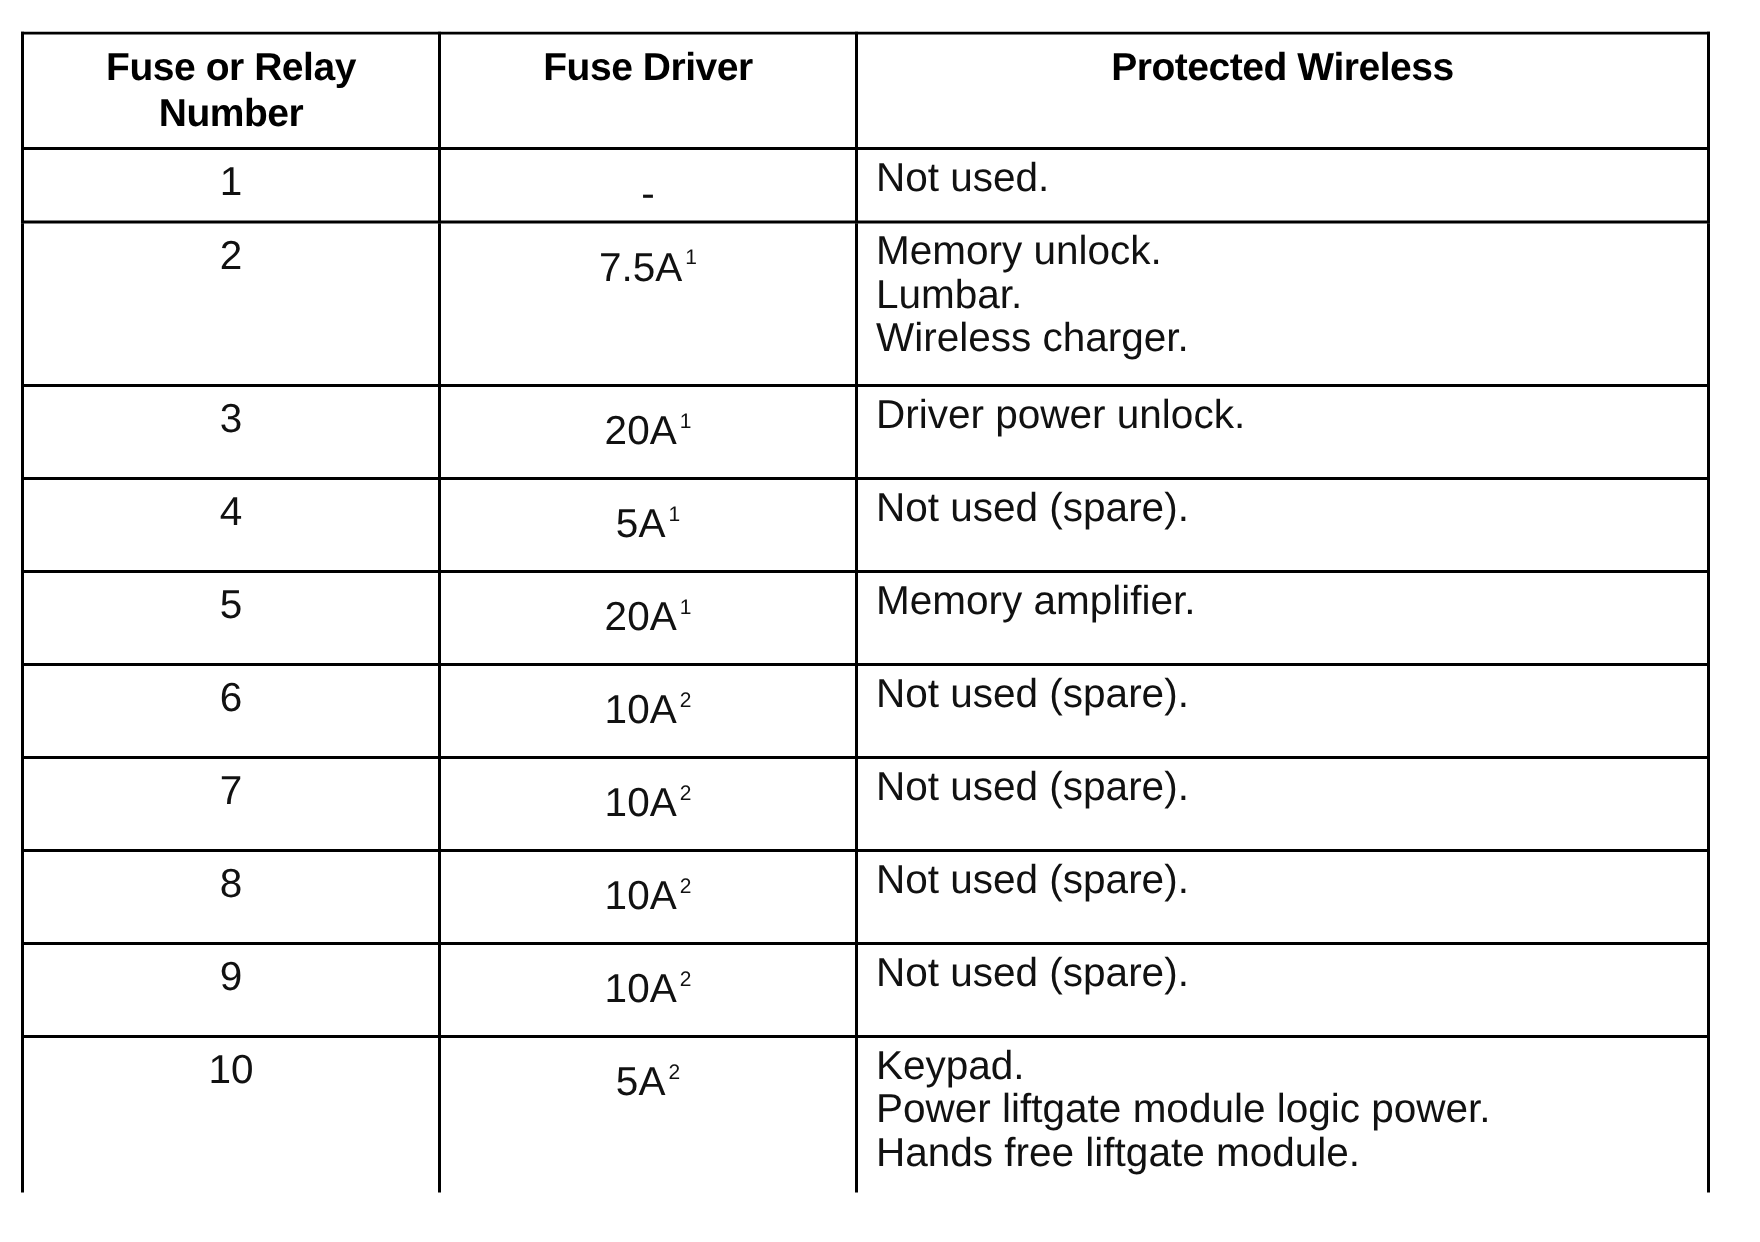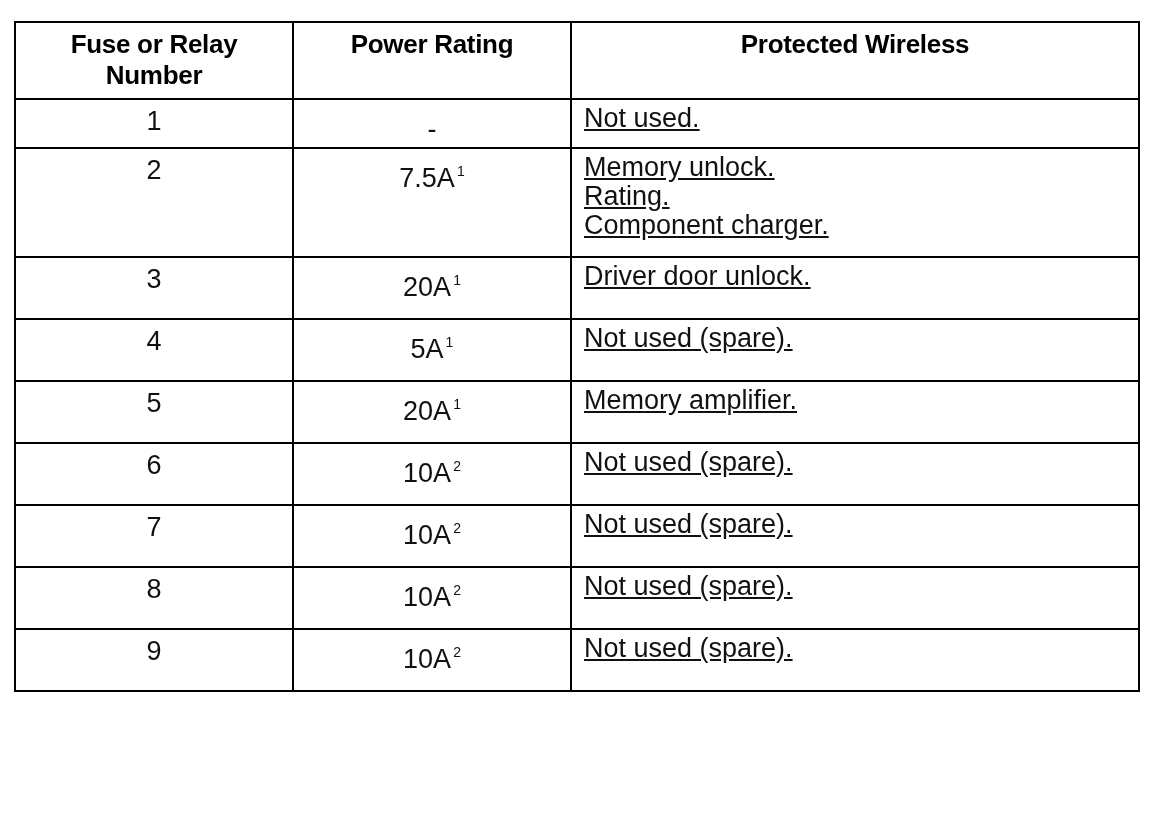--- a/index.html
+++ b/index.html
@@ -61,63 +61,62 @@
     font-size: 14px;
     vertical-align: baseline;
     position: relative;
     top: -11px;
     margin-left: 2px;
     line-height: 0;
   }
   .comp-cell {
     padding: 4px 10px 6px 12px;
     line-height: 29px;
-    text-decoration: underline;
   }
   .comp-line { white-space: nowrap; }
 </style>
 </head>
 <body>
 
 <div class="table-clip">
   <table class="fuse-table">
     <colgroup>
       <col style="width:278px">
       <col style="width:278px">
       <col style="width:568px">
     </colgroup>
     <thead>
       <tr>
         <th>Fuse or Relay Number</th>
-        <th>Power Rating</th>
+        <th>Fuse Driver</th>
         <th>Protected Wireless</th>
       </tr>
     </thead>
     <tbody id="fuse-rows">
         <tr>
           <td class="num-cell">1</td>
           <td class="rating-cell"><span>-</span></td>
           <td class="comp-cell">
             <div class="comp-line">Not used.</div>
           </td>
         </tr>
         <tr>
           <td class="num-cell">2</td>
           <td class="rating-cell"><span>7.5A</span><sup class="rating-sup">1</sup></td>
           <td class="comp-cell">
             <div class="comp-line">Memory unlock.</div>
-            <div class="comp-line">Rating.</div>
-            <div class="comp-line">Component charger.</div>
+            <div class="comp-line">Lumbar.</div>
+            <div class="comp-line">Wireless charger.</div>
           </td>
         </tr>
         <tr>
           <td class="num-cell">3</td>
           <td class="rating-cell"><span>20A</span><sup class="rating-sup">1</sup></td>
           <td class="comp-cell">
-            <div class="comp-line">Driver door unlock.</div>
+            <div class="comp-line">Driver power unlock.</div>
           </td>
         </tr>
         <tr>
           <td class="num-cell">4</td>
           <td class="rating-cell"><span>5A</span><sup class="rating-sup">1</sup></td>
           <td class="comp-cell">
             <div class="comp-line">Not used (spare).</div>
           </td>
         </tr>
         <tr>
@@ -148,15 +147,24 @@
             <div class="comp-line">Not used (spare).</div>
           </td>
         </tr>
         <tr>
           <td class="num-cell">9</td>
           <td class="rating-cell"><span>10A</span><sup class="rating-sup">2</sup></td>
           <td class="comp-cell">
             <div class="comp-line">Not used (spare).</div>
           </td>
         </tr>
+        <tr>
+          <td class="num-cell">10</td>
+          <td class="rating-cell"><span>5A</span><sup class="rating-sup">2</sup></td>
+          <td class="comp-cell">
+            <div class="comp-line">Keypad.</div>
+            <div class="comp-line">Power liftgate module logic power.</div>
+            <div class="comp-line">Hands free liftgate module.</div>
+          </td>
+        </tr>
       </tbody>
   </table>
 </div>
 
 </body></html>

